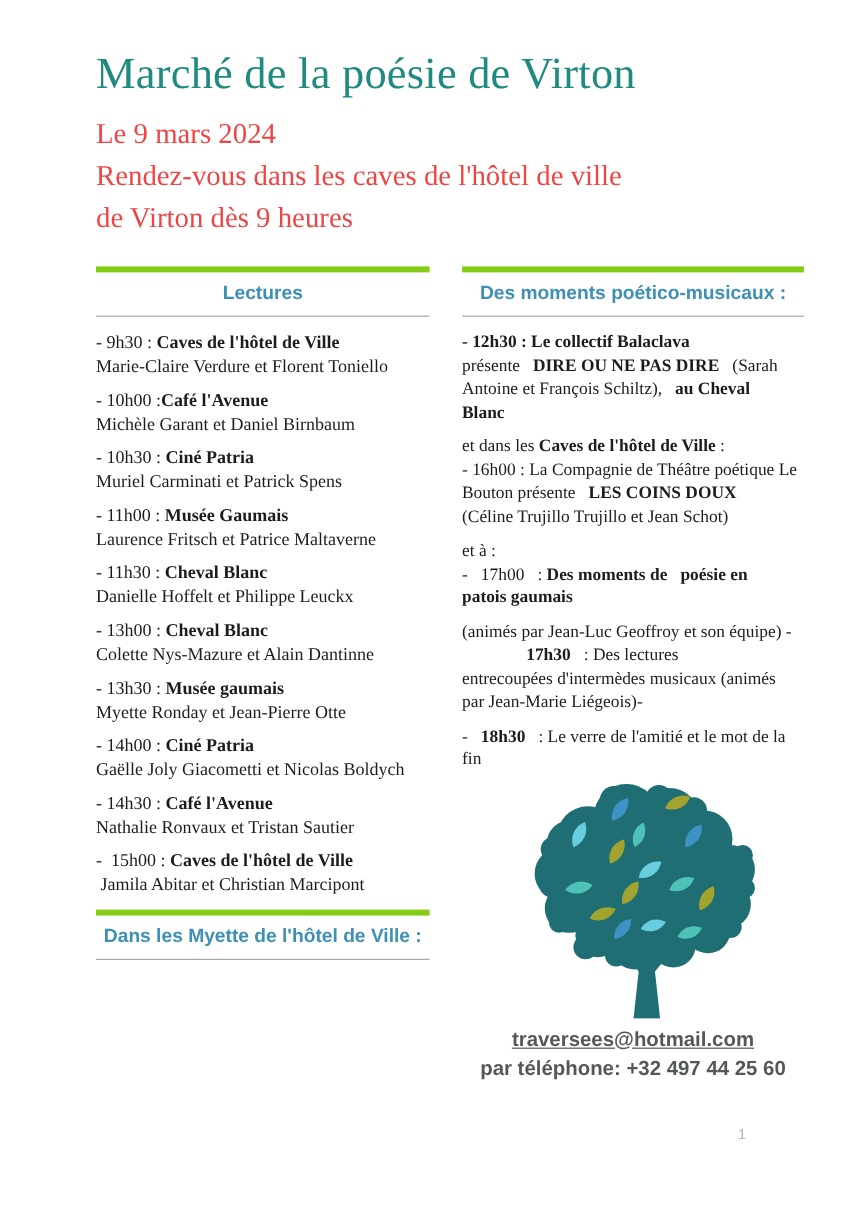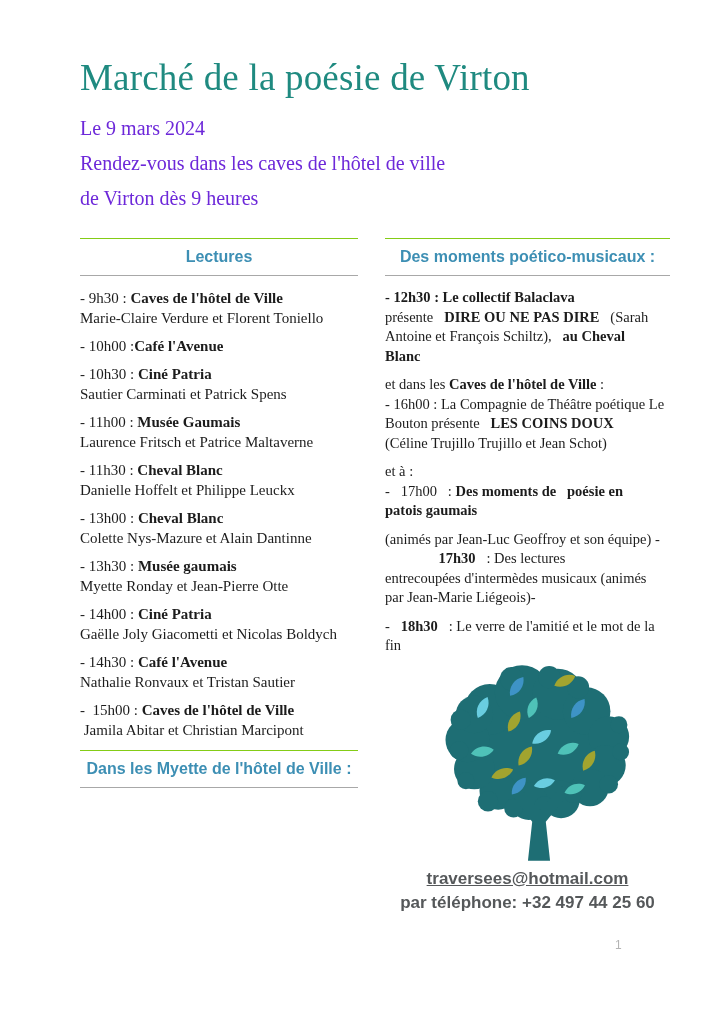--- a/index.html
+++ b/index.html
@@ -1,27 +1,27 @@
 <!DOCTYPE html>
 <html><head>
 <meta charset="utf-8">
 <style>
   * { margin:0; padding:0; box-sizing:border-box; }
   html,body { background:#ffffff; }
   body { width:723px; height:1023px; overflow:hidden; font-family:"Liberation Serif", serif; color:#1c1c1c; }
-  .page { position:relative; width:723px; height:1023px; padding:56px 57px 0 80px; background:#fff; }
+  .page { position:relative; width:723px; height:1023px; padding:40px 57px 0 80px; background:#fff; }
 
   .title { font-size:37px; font-weight:normal; color:#1f8a80; letter-spacing:0.2px; margin-bottom:12px; }
-  .subtitle { color:#6d28d9; font-size:20px; line-height:35px; margin-bottom:22px; }
+  .subtitle { color:#ef4444; font-size:24px; line-height:35px; margin-bottom:22px; }
 
   .columns { display:flex; gap:27px; align-items:flex-start; }
   .col-left { width:278px; flex:0 0 278px; }
   .col-right { width:285px; flex:0 0 285px; }
 
-  .sec-head { border-top:1px solid #84cc16; border-bottom:1px solid #a8a8a8;
+  .sec-head { border-top:5px solid #84cc16; border-bottom:1px solid #a8a8a8;
               text-align:center; padding:9px 0;
               font-family:"Liberation Sans", sans-serif; font-weight:bold;
               font-size:16px; color:#3d8fb4; }
 
   .items { margin:12px 0 10px;font-family:Liberation Serif, serif; }
   .item { font-size:15px; line-height:20px; margin-bottom:8px; white-space:pre-wrap; }
   .item strong { font-weight:bold; }
 
   .paras { margin-top:12px; }
   .paras p { font-size:14.5px; line-height:19.5px; margin-bottom:9px; white-space:pre; }
@@ -51,22 +51,22 @@
   </div>
 
   <div class="columns">
 
     <div class="col-left">
       <div class="sec-head">Lectures</div>
 
       <div class="items">
 
       <div class="item"><span>- 9h30 : </span><strong>Caves de l'hôtel de Ville</strong><br><span>Marie-Claire Verdure et Florent Toniello</span></div>
-          <div class="item"><span>- 10h00 :</span><strong>Café l'Avenue</strong><br></div>
-          <div class="item"><span>- 10h30 : </span><strong>Ciné Patria</strong><br><span>Sautier Carminati et Patrick Spens</span></div>
+          <div class="item"><span>- 10h00 :</span><strong>Café l'Avenue</strong><br><span>Michèle Garant et Daniel Birnbaum</span></div>
+          <div class="item"><span>- 10h30 : </span><strong>Ciné Patria</strong><br><span>Muriel Carminati et Patrick Spens</span></div>
           <div class="item"><span>- 11h00 : </span><strong>Musée Gaumais</strong><br><span>Laurence Fritsch et Patrice Maltaverne</span></div>
           <div class="item"><span>- 11h30 : </span><strong>Cheval Blanc</strong><br><span>Danielle Hoffelt et Philippe Leuckx</span></div>
           <div class="item"><span>- 13h00 : </span><strong>Cheval Blanc</strong><br><span>Colette Nys-Mazure et Alain Dantinne</span></div>
           <div class="item"><span>- 13h30 : </span><strong>Musée gaumais</strong><br><span>Myette Ronday et Jean-Pierre Otte</span></div>
           <div class="item"><span>- 14h00 : </span><strong>Ciné Patria</strong><br><span>Gaëlle Joly Giacometti et Nicolas Boldych</span></div>
           <div class="item"><span>- 14h30 : </span><strong>Café l'Avenue</strong><br><span>Nathalie Ronvaux et Tristan Sautier</span></div>
           <div class="item"><span>-  15h00 : </span><strong>Caves de l'hôtel de Ville</strong><br><span> Jamila Abitar et Christian Marcipont</span></div>
         </div>
 
       <div class="sec-head">Dans les Myette de l'hôtel de Ville :</div>

